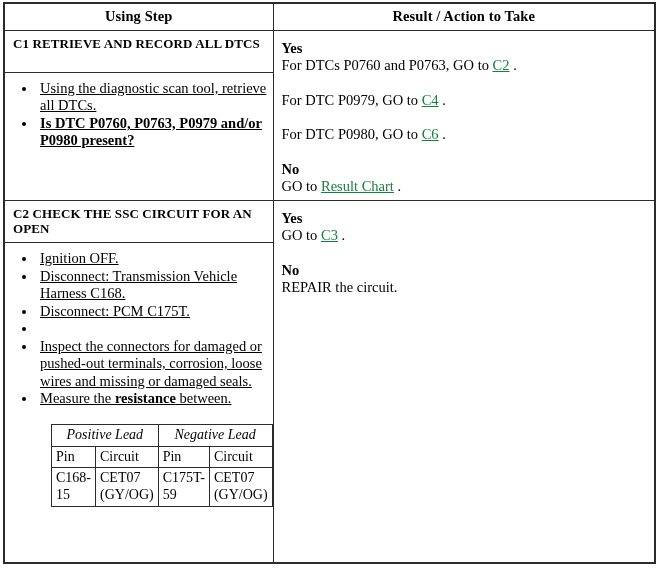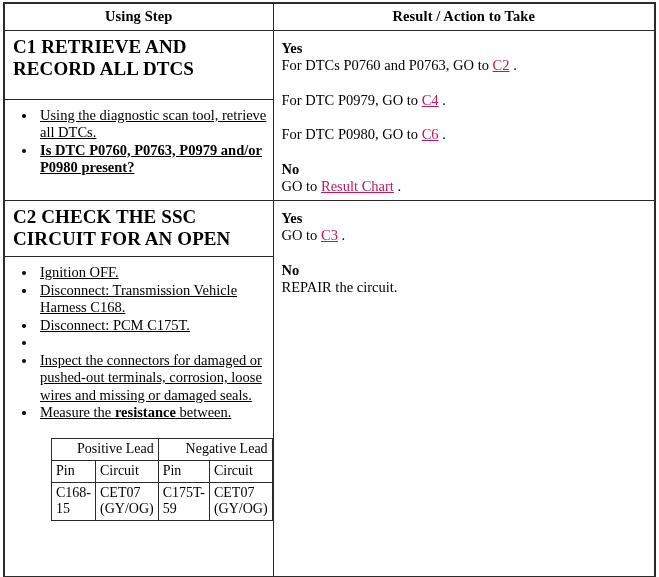--- a/index.html
+++ b/index.html
@@ -48,21 +48,21 @@
     font-weight: bold;
     font-size: 14.5px;
     line-height: 1.0;
     padding: 5px 2px 6px 2px !important;
     letter-spacing: 0.1px;
   }
 
   
   .step-title {
     font-weight: bold;
-    font-size: 19px;
+    font-size: 13px;
     line-height: 1.17;
     padding: 5px 6px 6px 8px !important;
     letter-spacing: 0.1px;
   }
 
   
   .body-cell {
     padding: 3px 6px 4px 6px !important;
     font-size: 14.5px;
     line-height: 1.21;
@@ -88,41 +88,41 @@
   ul.steps li.blank { list-style-type: disc; min-height: 17px; }
   ul.steps.tight li { margin-bottom: 0px; }
 
   b, .b { font-weight: bold; }
 
   .resline { margin: 0; padding: 0; }
   .resline.bold { font-weight: bold; }
   .gap { height: 17px; line-height: 17px; font-size: 14.5px; }
 
   a.xlink, .xlink {
-    color: #be185d;
+    color: #15803d;
   }
 
   
   .nest-wrap {
     margin: 16px 0 0 40px;
   }
   table.leads {
     border-collapse: collapse;
     border-spacing: 0;
     table-layout: fixed;
     border: 1px solid #2b2b2b;
     font-size: 14px;
   }
   table.leads td {
     border: 1px solid #2b2b2b;
     padding: 2px 4px 2px 4px;
     vertical-align: top;
     line-height: 1.2;
   }
-  table.leads td.ctr { text-align: right; }
+  table.leads td.ctr { text-align: center; font-style: italic; }
   .lw-pin { width: 46px; }
   .lw-cir { width: 62px; }
 </style>
 </head>
 <body>
 
 <div class="page">
 
   <table class="dtable">
     <colgroup>

